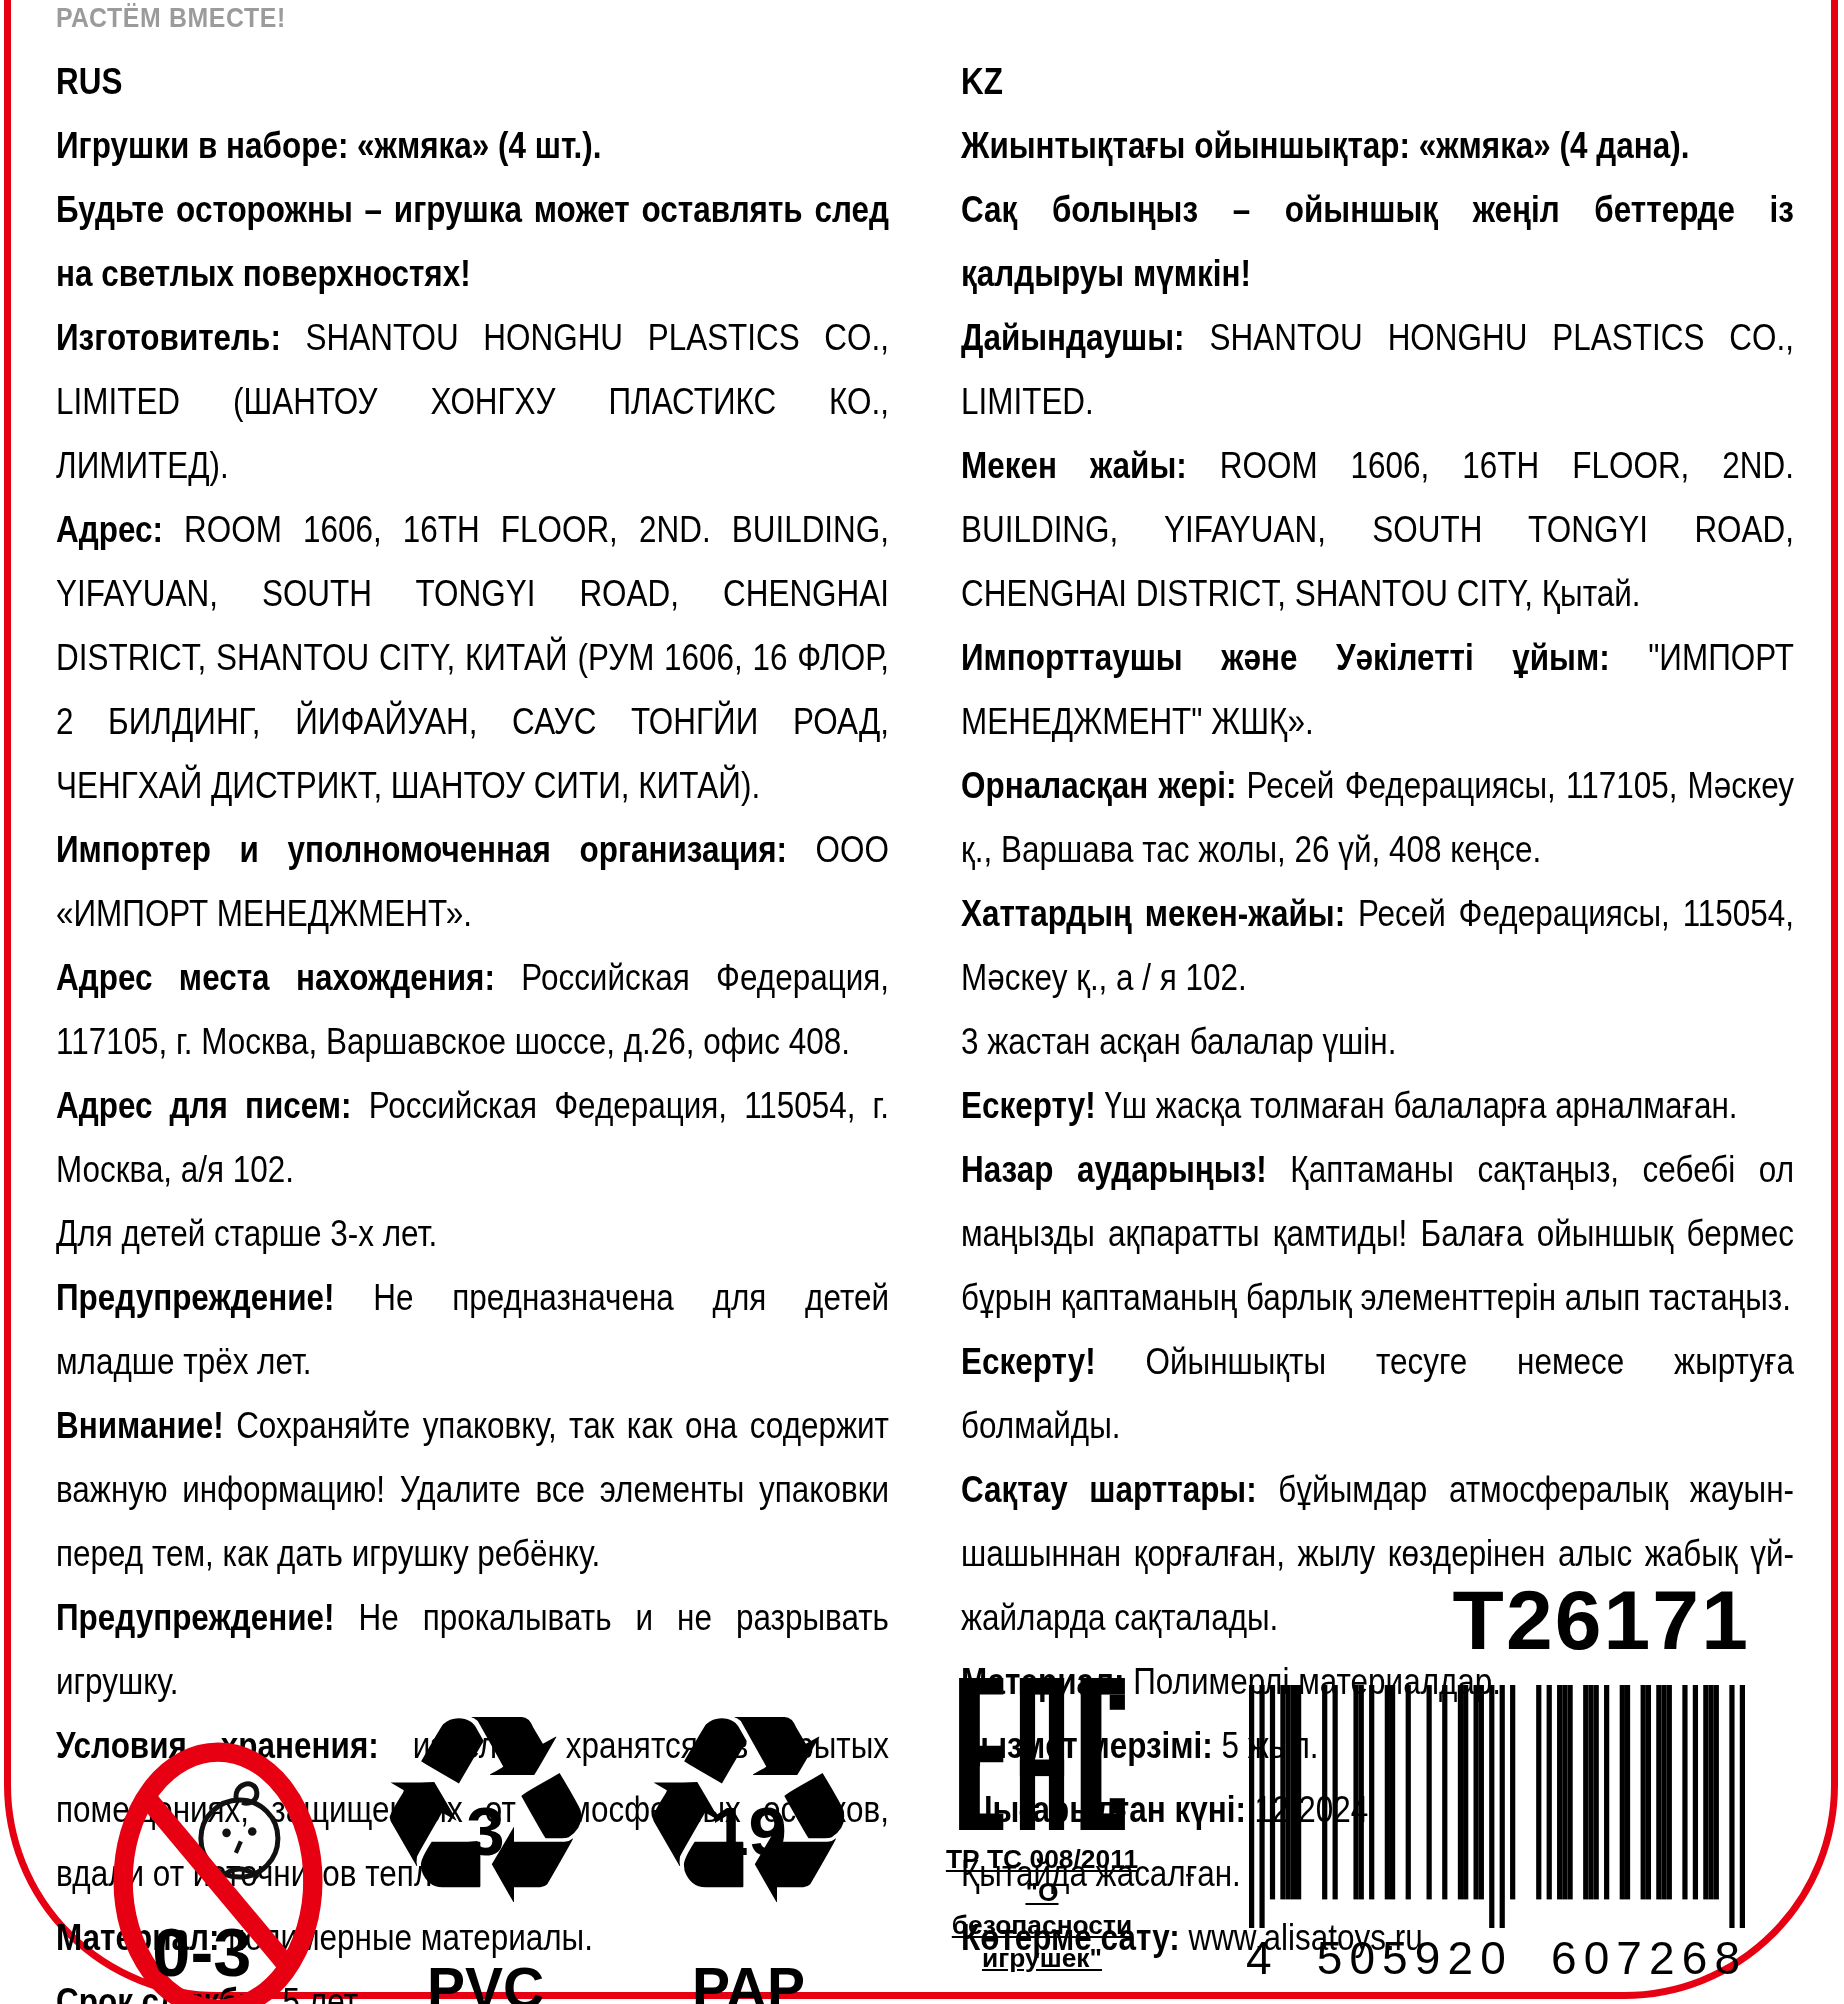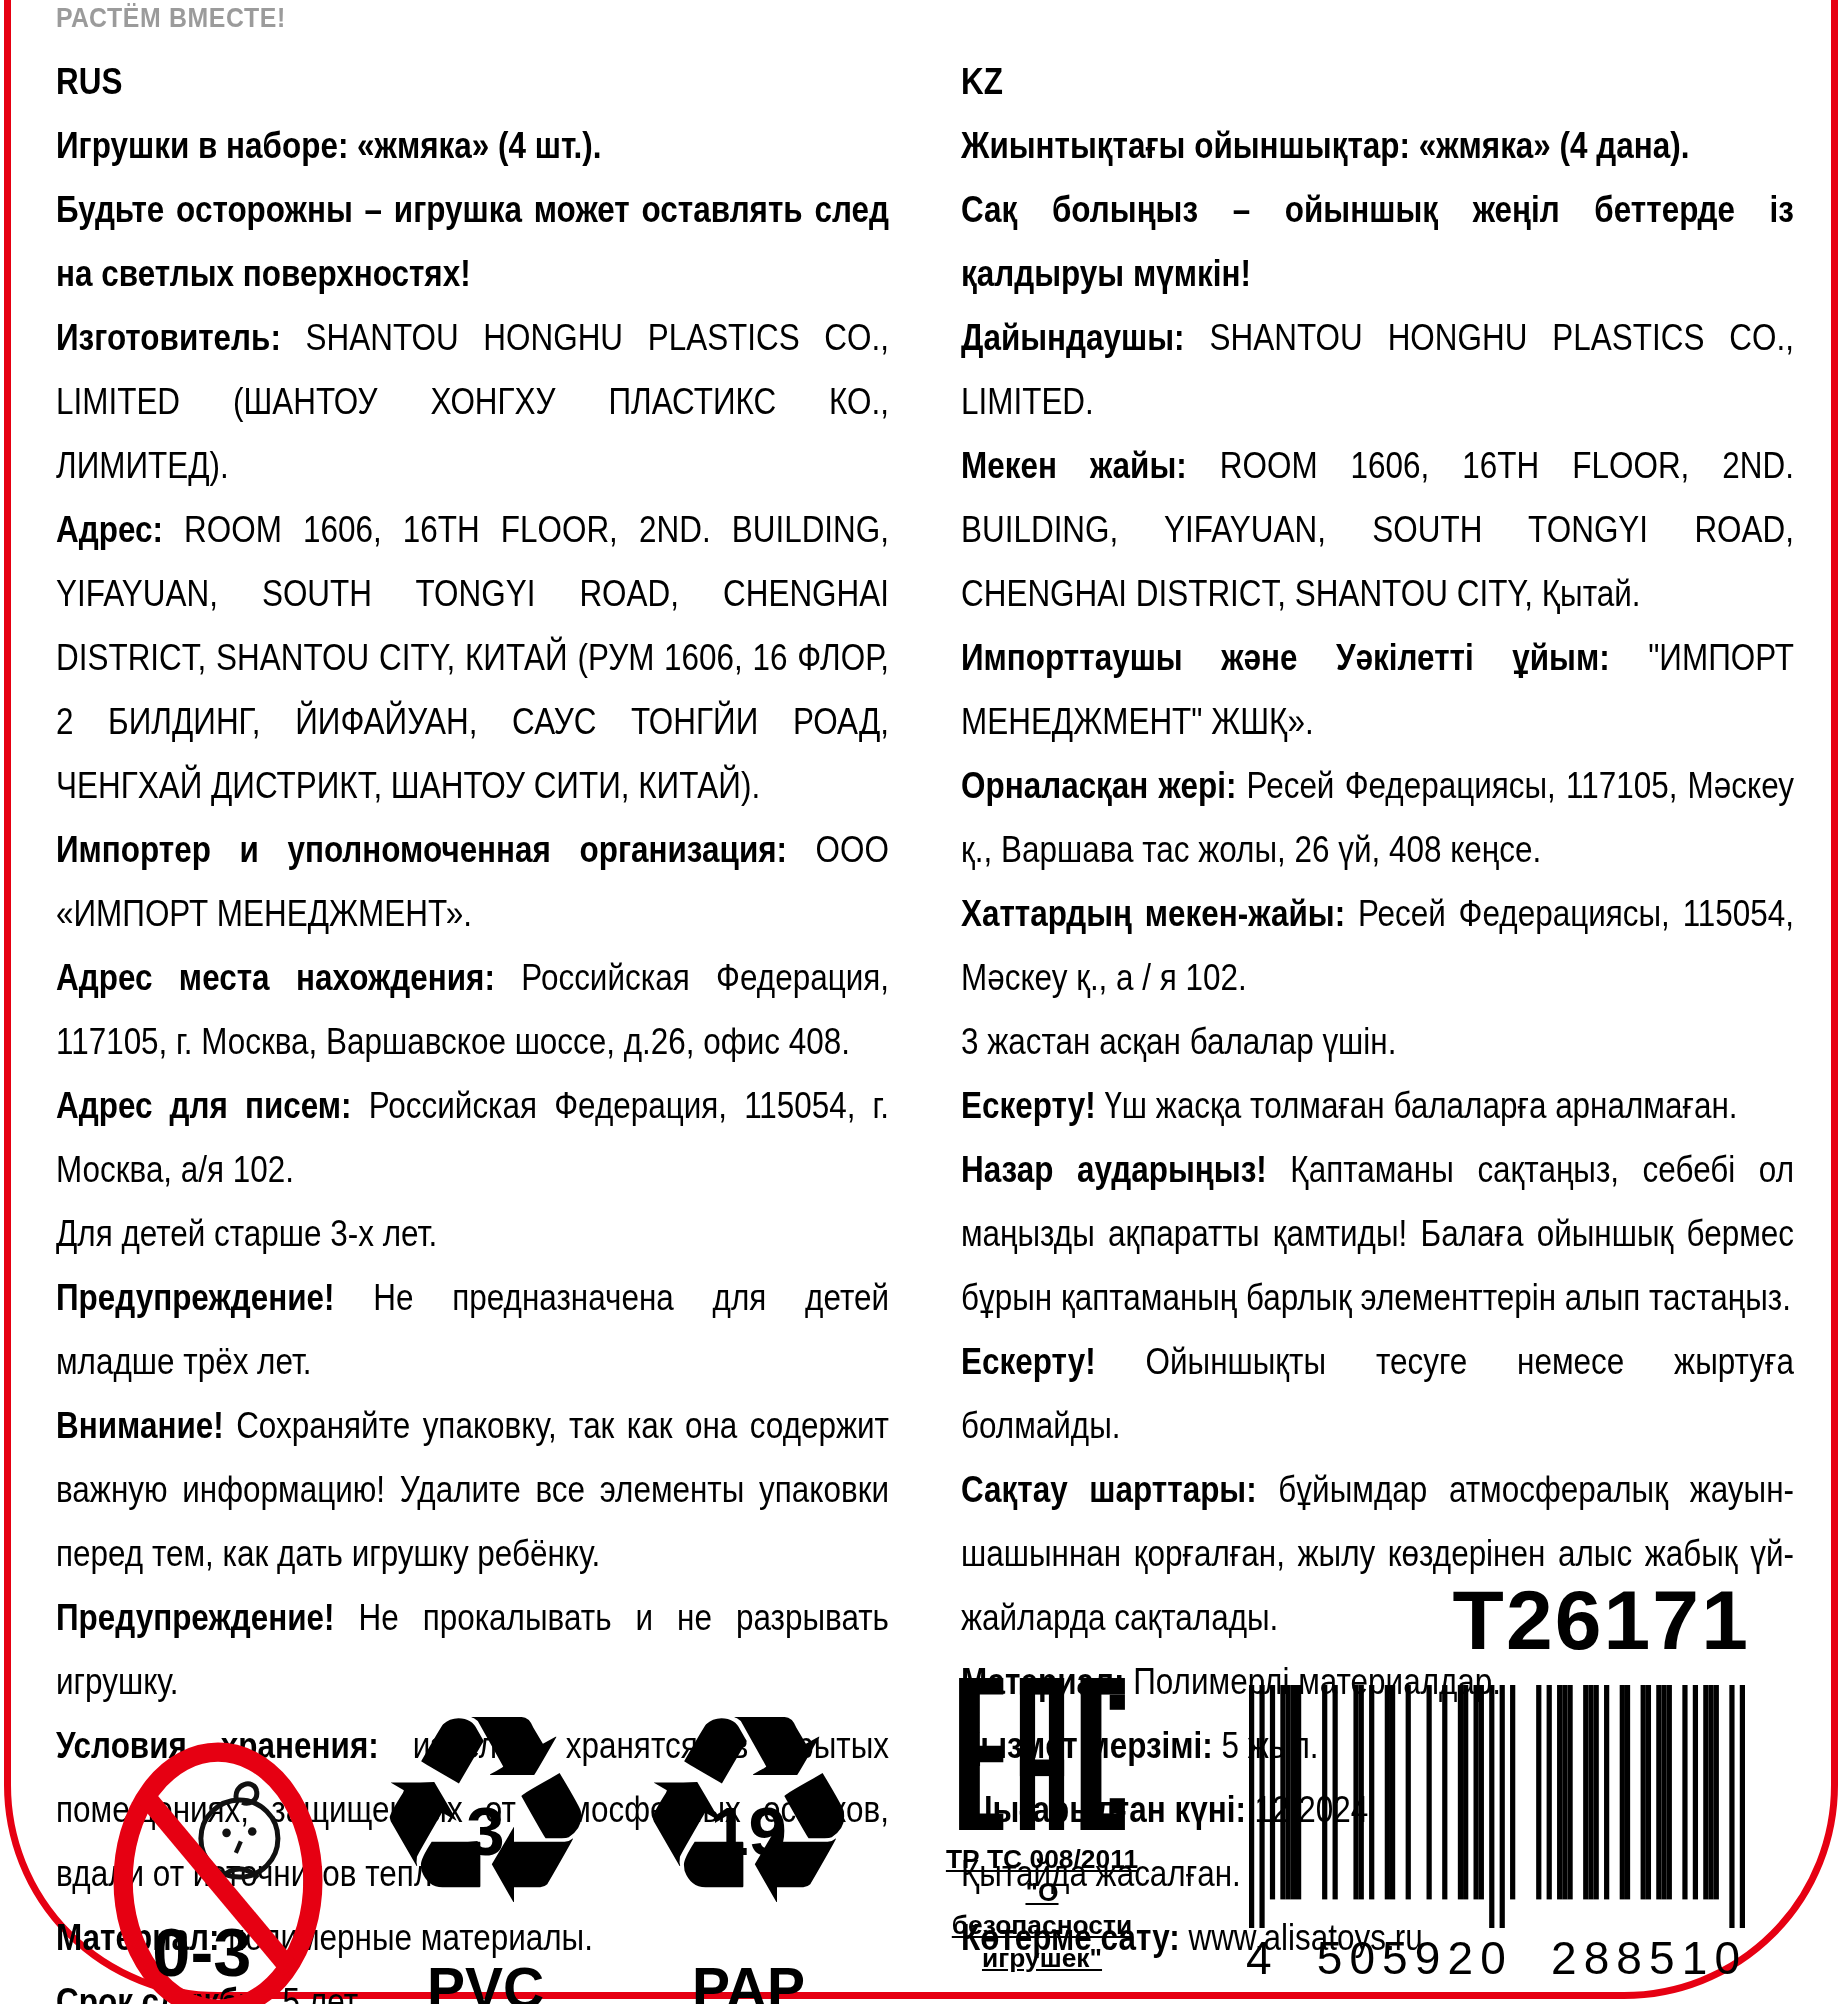--- a/index.html
+++ b/index.html
@@ -189,16 +189,16 @@
       <rect x="620.95" y="0" width="7.31" height="300" fill="#000"></rect>
       <rect x="635.56" y="0" width="7.31" height="300" fill="#000"></rect>
       <rect x="642.86" y="0" width="7.31" height="300" fill="#000"></rect>
       <rect x="650.17" y="0" width="7.31" height="300" fill="#000"></rect>
       <rect x="672.08" y="0" width="7.31" height="340" fill="#000"></rect>
       <rect x="686.69" y="0" width="7.31" height="340" fill="#000"></rect>
     </svg>
   <div class="digits">
     <span>4</span>
     <span>505920</span>
-    <span>288510</span>
+    <span>607268</span>
   </div>
 </div>
 
 
 </body></html>

